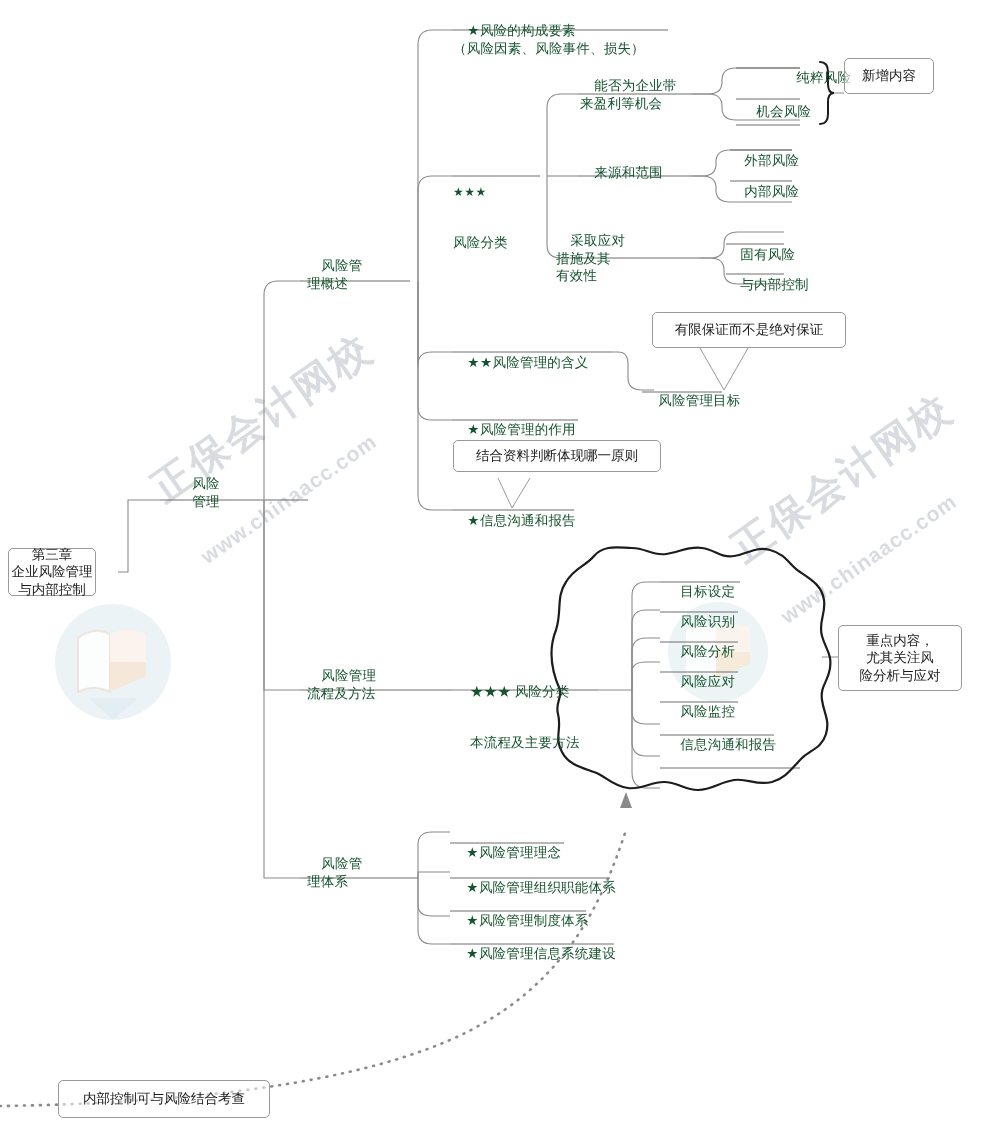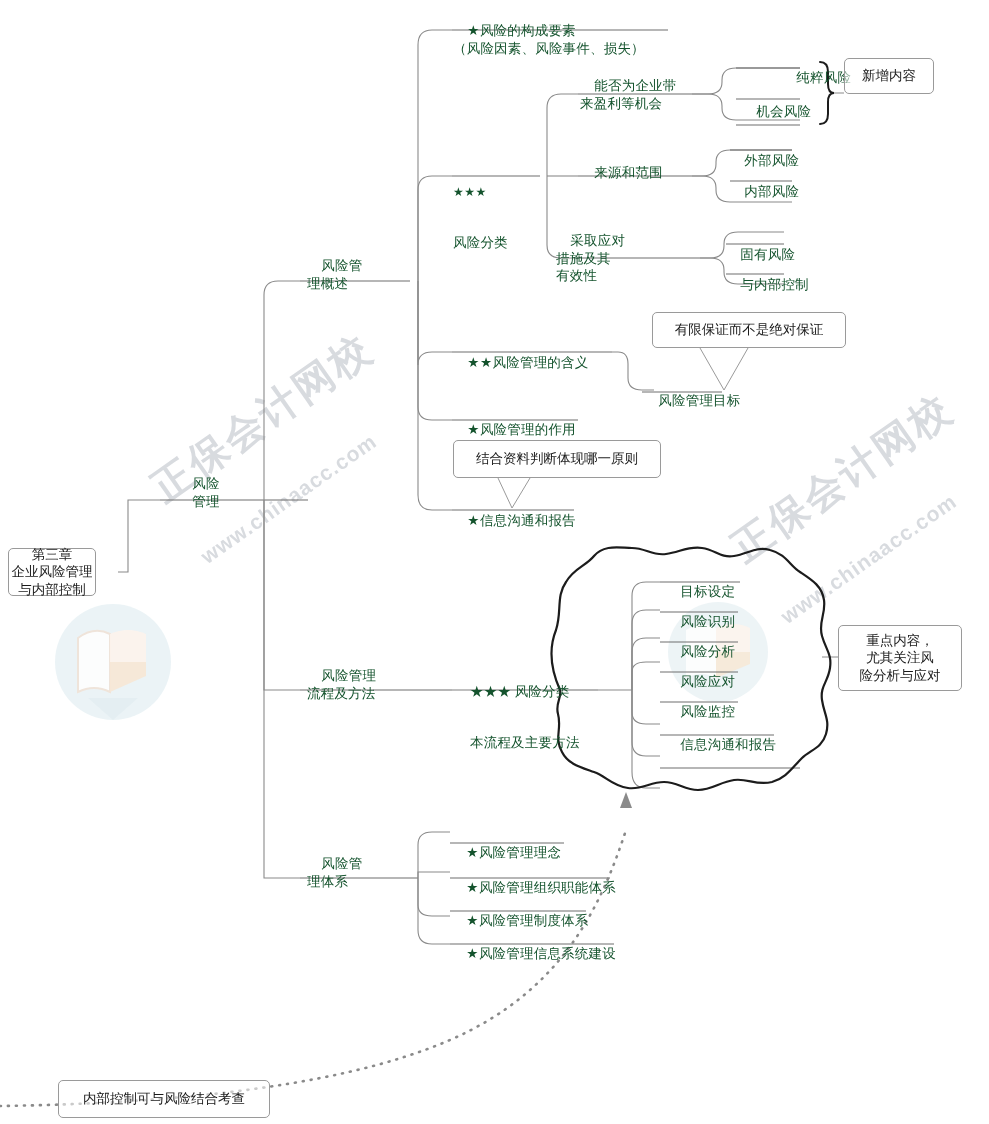--- a/index.html
+++ b/index.html
@@ -298,21 +298,21 @@
     <span>有限保证而不是绝对保证</span>
   </div>
 
   <div class="node" style="left:453px; top:404px;">
     <span class="stars">★</span><span>风险管理的作用</span>
   </div>
 
   <div class="node" style="left:453px; top:495px;">
     <span class="stars">★</span><span>信息沟通和报告</span>
   </div>
-  <div class="boxnode" style="left:453px; top:440px; width:208px; height:38px;">
+  <div class="boxnode" style="left:453px; top:440px; width:208px; height:32px;">
     <span>结合资料判断体现哪一原则</span>
   </div>
 
   <div class="node" style="left:307px; top:650px;">
     <span>风险管理
 流程及方法</span>
   </div>
 
   <div class="node" style="left:470px; top:648px;">
     <div>★★★ 风险分类</div>

